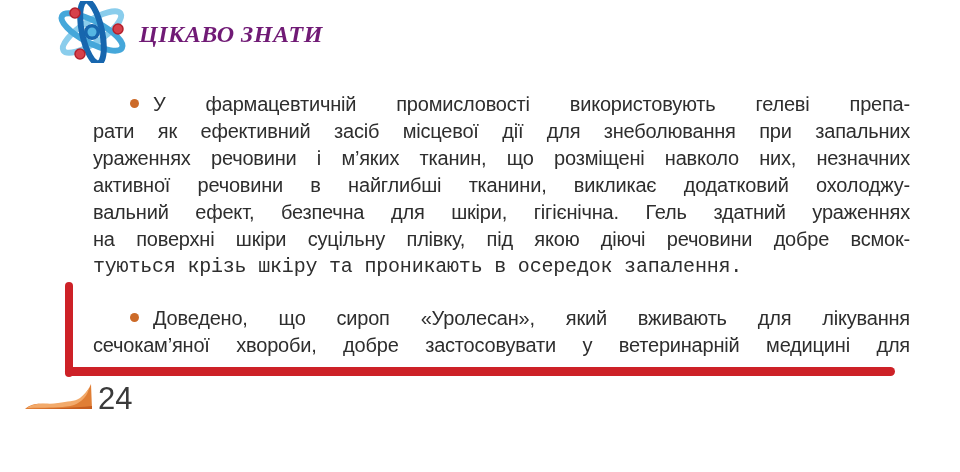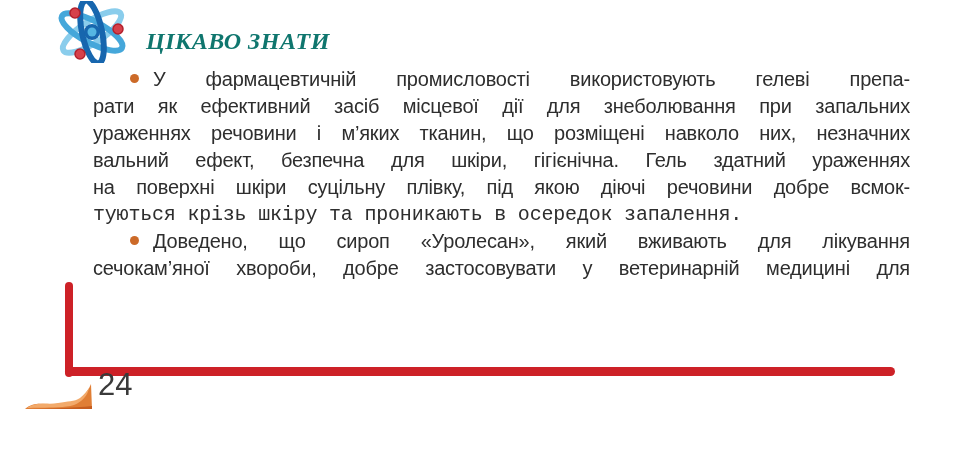--- a/index.html
+++ b/index.html
@@ -17,48 +17,48 @@
     position: absolute;
     left: 56px;
     top: 1px;
     width: 80px;
     height: 62px;
   }
   .heading {
     position: absolute;
     left: 139px;
     top: 21px;
-    margin: 7px;
+    margin: 0;
     font-family: "Liberation Serif", serif;
     font-style: italic;
     font-weight: bold;
     font-size: 24px;
     letter-spacing: 0.5px;
-    color: #0f766e;
+    color: #701a75;
   }
 
   
   .content {
     position: absolute;
     left: 93px;
     top: 66px;
     width: 817px;
     color: #2e2e2e;
     font-size: 20px;
     letter-spacing: -0.2px;
   }
   .line {
     height: 27px;
     line-height: 27px;
     text-align: justify;
     text-align-last: justify;
     overflow: hidden;
   }
   .line.last { text-align-last: left; font-family: Liberation Mono, monospace; }
-  .line.first { padding-left: 37px; }
+  .line.first { padding-left: 37px; margin-top: 25px; }
   .bullet {
     display: inline-block;
     width: 9px;
     height: 9px;
     border-radius: 50%;
     background: #cc6a28;
     margin-right: 14px;
     position: relative;
     top: -3px;
   }
@@ -87,21 +87,21 @@
   .swoosh-icon {
     position: absolute;
     left: 24px;
     top: 383px;
     width: 72px;
     height: 28px;
   }
   .pagenum {
     position: absolute;
     left: 98px;
-    top: 368px;
+    top: 382px;
     font-size: 31px;
     line-height: 34px;
     color: #3a3a3a;
   }
 </style>
 </head>
 <body>
 
 <div class="page">
 
@@ -118,20 +118,21 @@
       <circle cx="62" cy="28" r="5"></circle>
       <circle cx="24" cy="53" r="5"></circle>
     </g>
   </svg>
   <h1 class="heading">ЦІКАВО ЗНАТИ</h1>
 
   <main class="content">
     <div class="line first"><span class="bullet"></span><span>У фармацевтичній промисловості використовують гелеві препа-</span></div>
     <div class="line">рати як ефективний засіб місцевої дії для знеболювання при запальних</div>
     <div class="line">ураженнях речовини і м’яких тканин, що розміщені навколо них, незначних</div>
+    <div class="line">активної речовини в найглибші тканини, викликає додатковий охолоджу-</div>
     <div class="line">вальний ефект, безпечна для шкіри, гігієнічна. Гель здатний ураженнях</div>
     <div class="line">на поверхні шкіри суцільну плівку, під якою діючі речовини добре всмок-</div>
     <div class="line last">туються крізь шкіру та проникають в осередок запалення.</div>
     <div class="line first"><span class="bullet"></span><span>Доведено, що сироп «Уролесан», який вживають для лікування</span></div>
     <div class="line">сечокам’яної хвороби, добре застосовувати у ветеринарній медицині для</div>
   </main>
 
   <div class="red-v"></div>
   <div class="red-h"></div>
 

